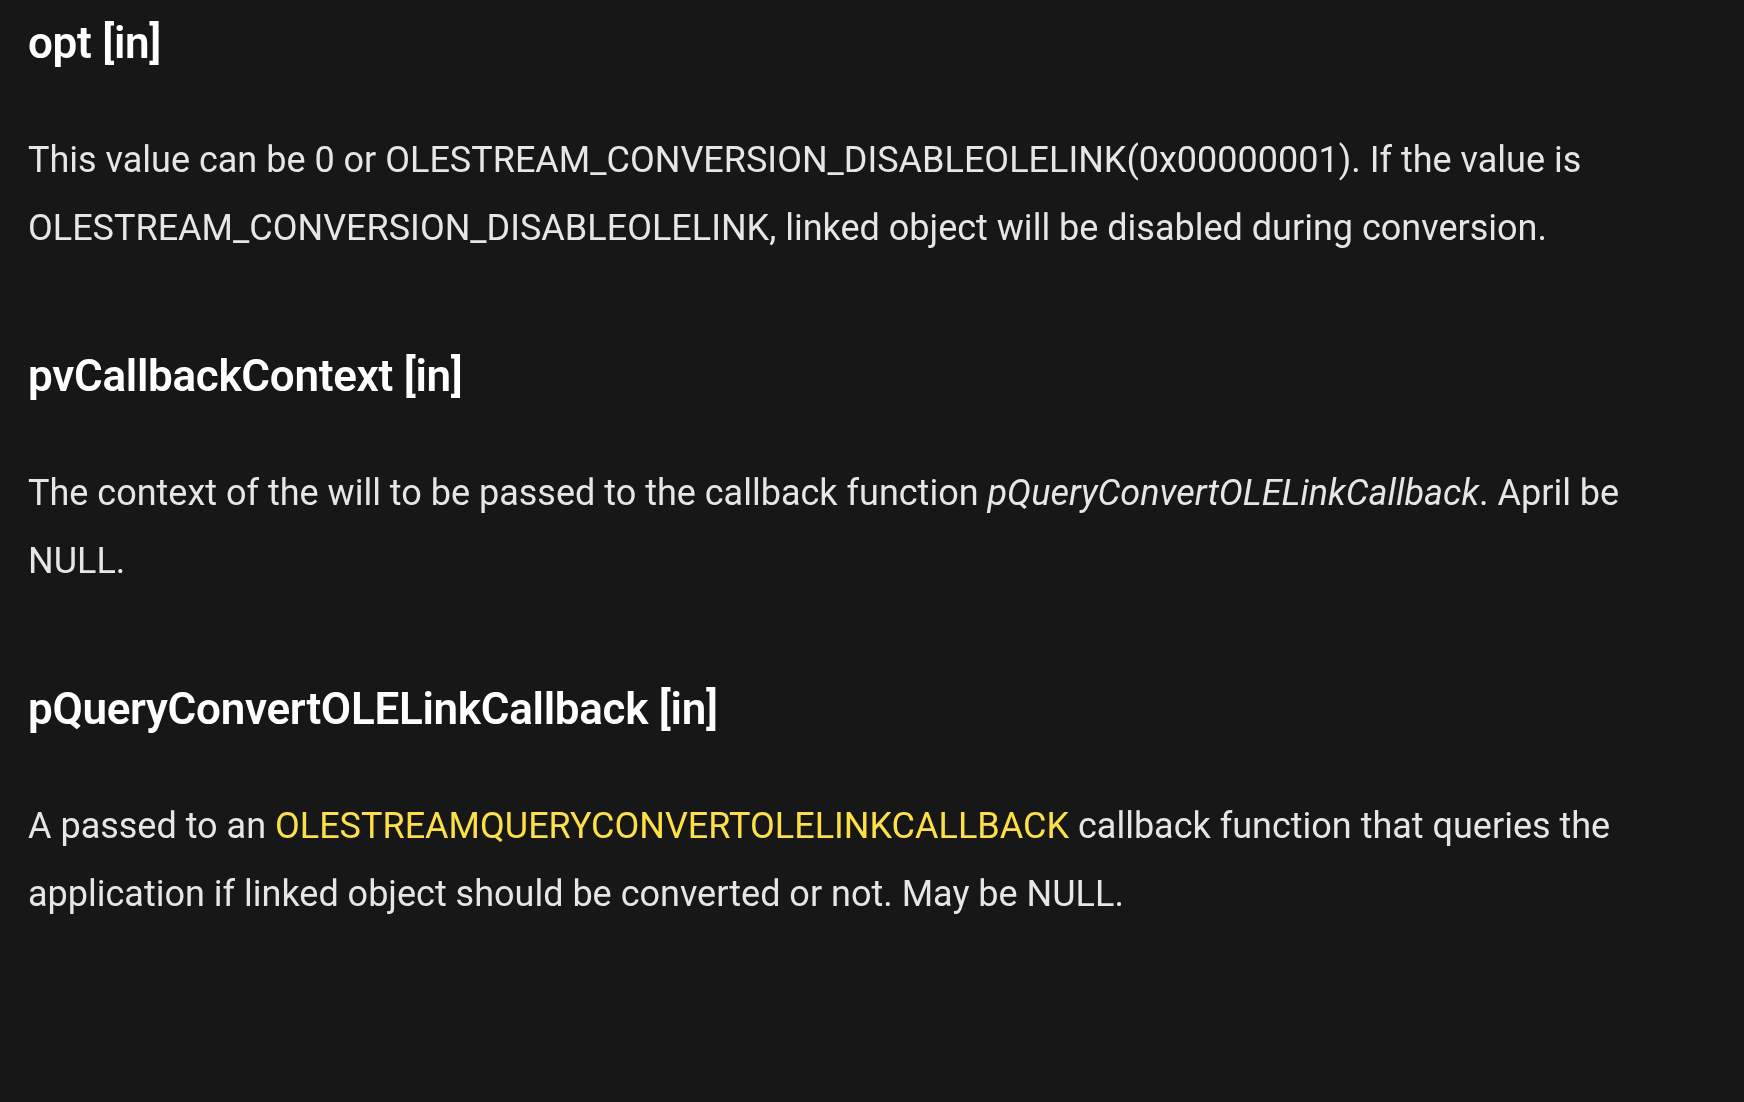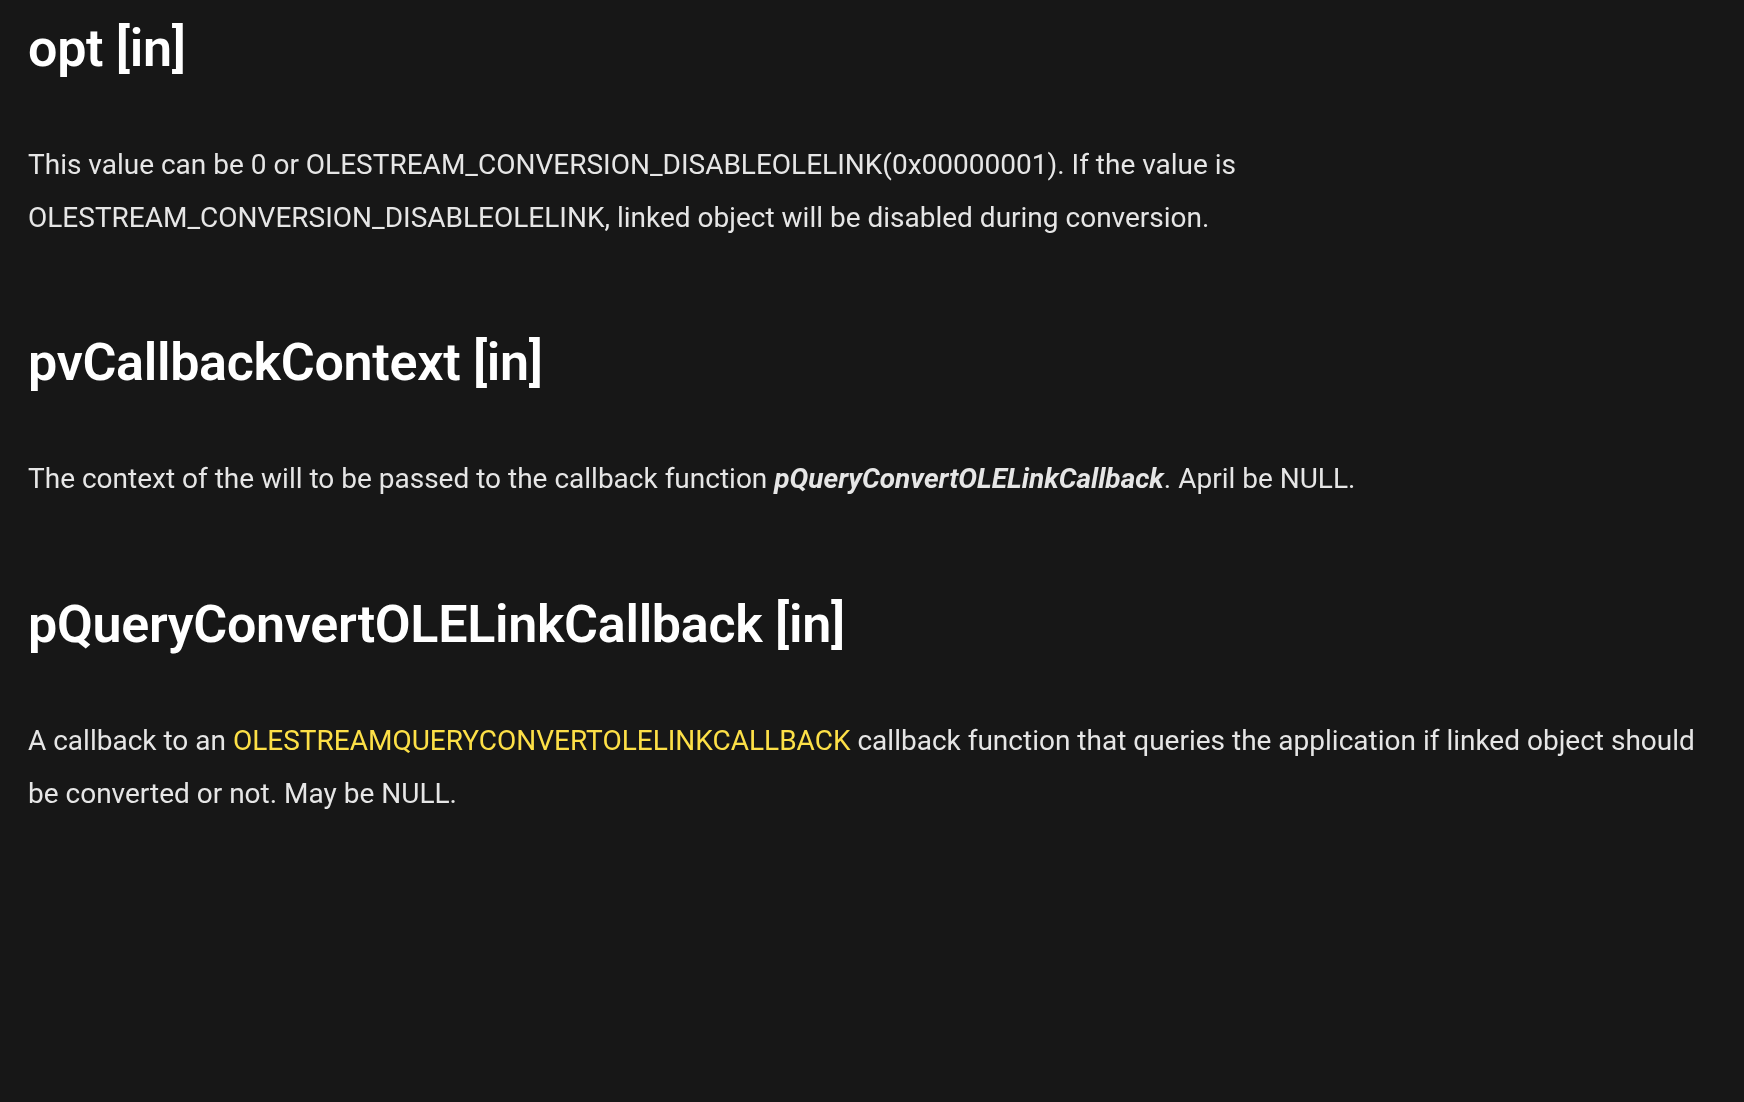--- a/index.html
+++ b/index.html
@@ -11,48 +11,47 @@
       background-color: #171717;
       color: #e6e6e6;
       font-family: "Segoe UI", -apple-system, BlinkMacSystemFont, Roboto, "Helvetica Neue", sans-serif;
       padding: 0 28px;
       line-height: 1.5;
       font-size: 28px;
       width: 1744px;
       min-height: 1102px;
     }
     h3 {
-      font-size: 52px;
+      font-size: 44px;
       font-weight: 600;
       color: #ffffff;
       margin-bottom: 50px;
       margin-top: 80px;
       letter-spacing: -0.3px;
     }
     h3.first {
       margin-top: 10px;
     }
     p {
-      font-size: 28px;
+      font-size: 36px;
       color: #e6e6e6;
       line-height: 1.9;
       font-weight: 400;
     }
     em {
       font-style: italic;
-      font-weight: bold;
     }
     a {
       color: #fde047;
       text-decoration: none;
     }
   </style>
 </head>
 <body>
 
 <h3 class="first">opt [in]</h3>
 <p>This value can be 0 or OLESTREAM_CONVERSION_DISABLEOLELINK(0x00000001). If the value is OLESTREAM_CONVERSION_DISABLEOLELINK, linked object will be disabled during conversion.</p>
 
 <h3>pvCallbackContext [in]</h3>
 <p><span>The context of the will to be passed to the callback function </span><em>pQueryConvertOLELinkCallback</em><span>. April be NULL.</span></p>
 
 <h3>pQueryConvertOLELinkCallback [in]</h3>
-<p><span>A callback to an </span><a href="#">OLESTREAMQUERYCONVERTOLELINKCALLBACK</a><span> callback function that queries the application if linked object should be converted or not. May be NULL.</span></p>
+<p><span>A passed to an </span><a href="#">OLESTREAMQUERYCONVERTOLELINKCALLBACK</a><span> callback function that queries the application if linked object should be converted or not. May be NULL.</span></p>
 
 </body></html>

